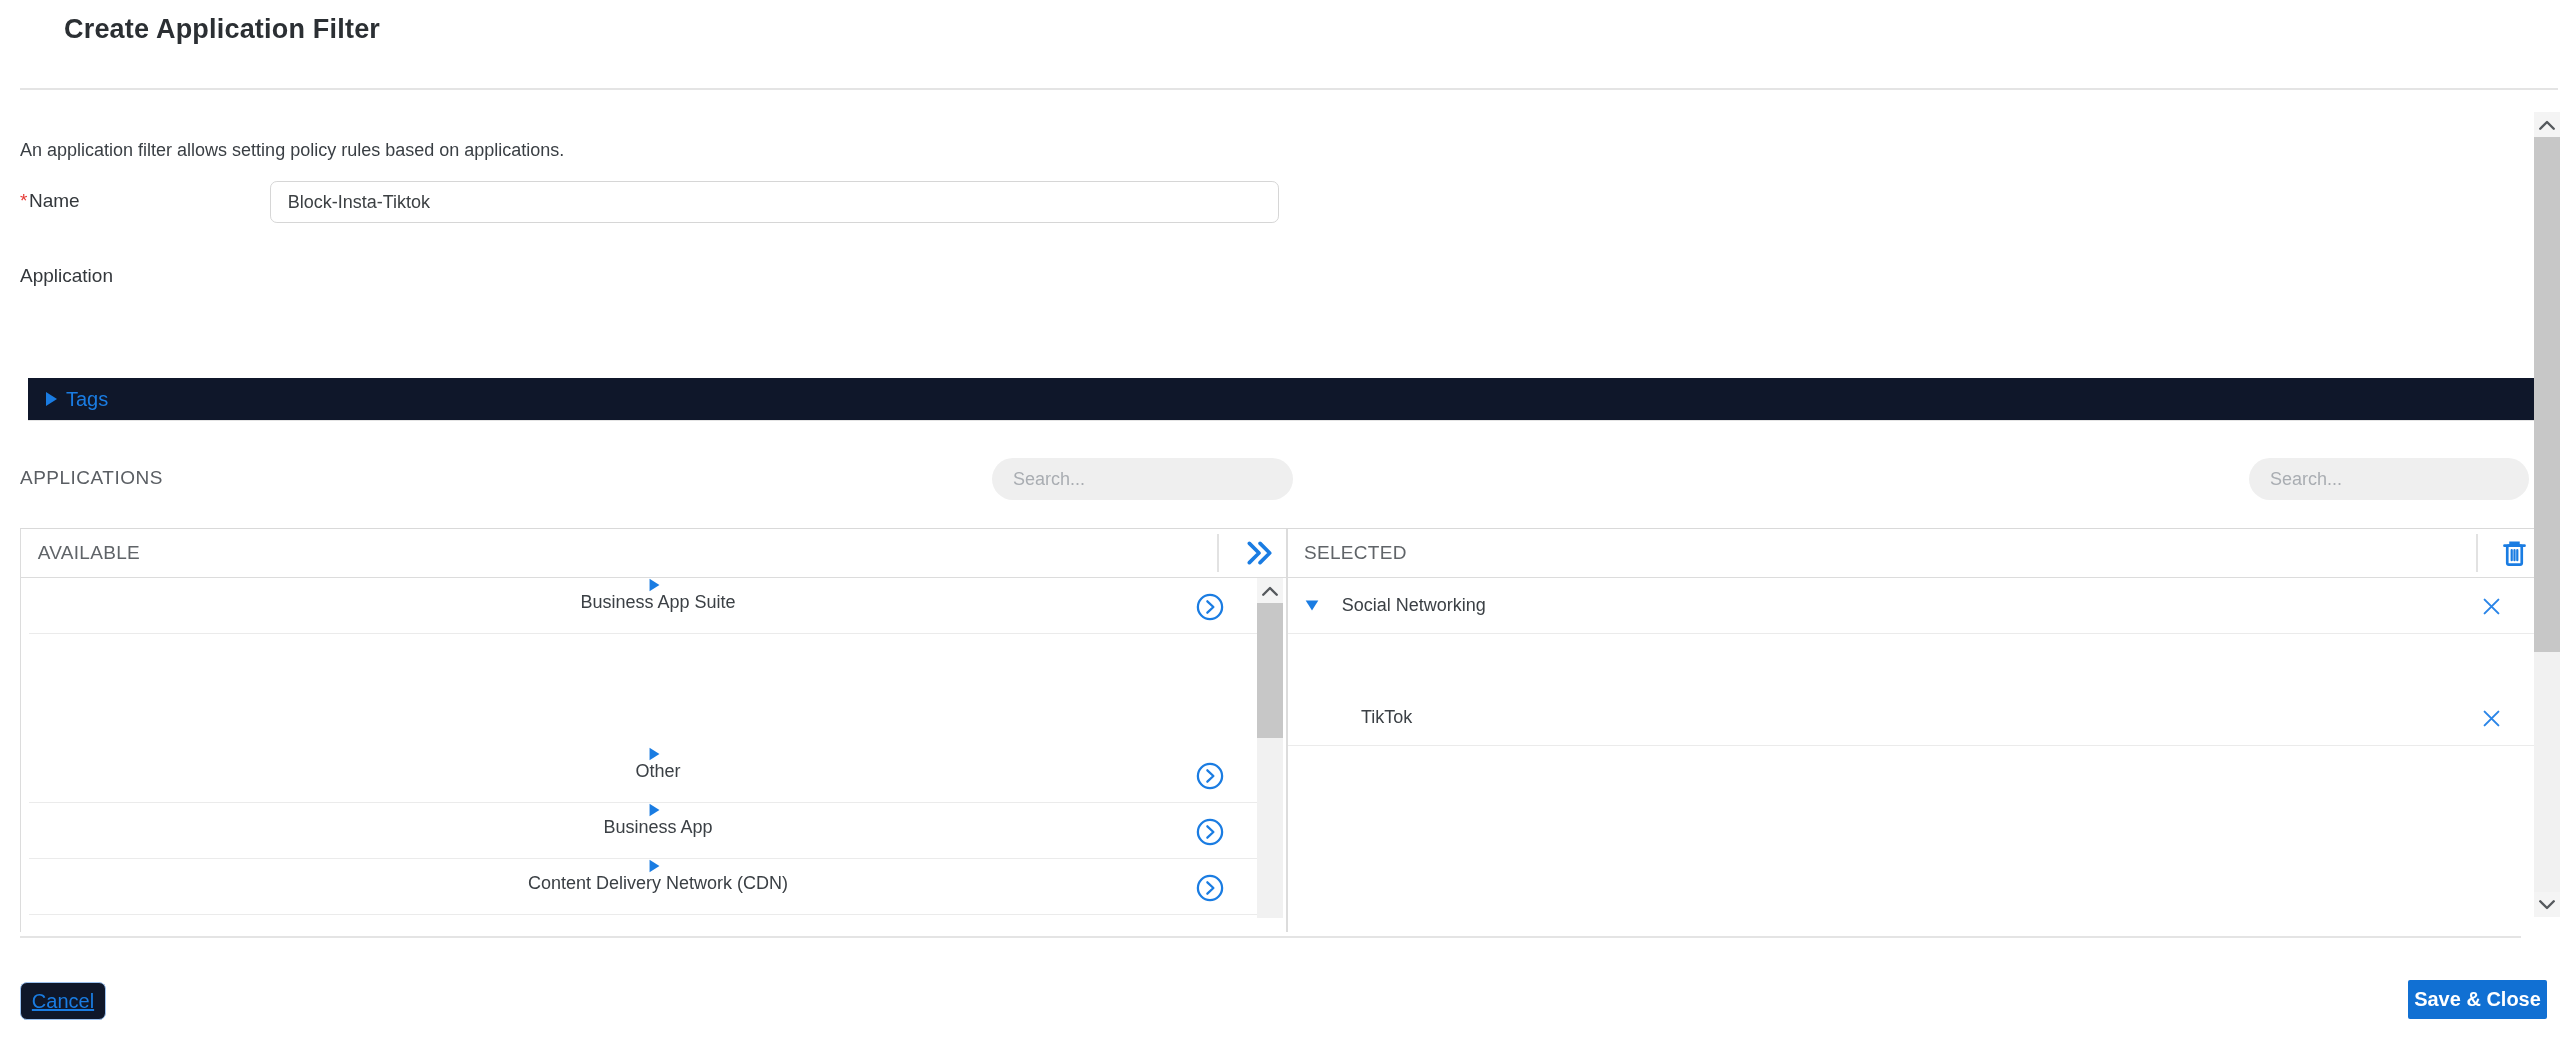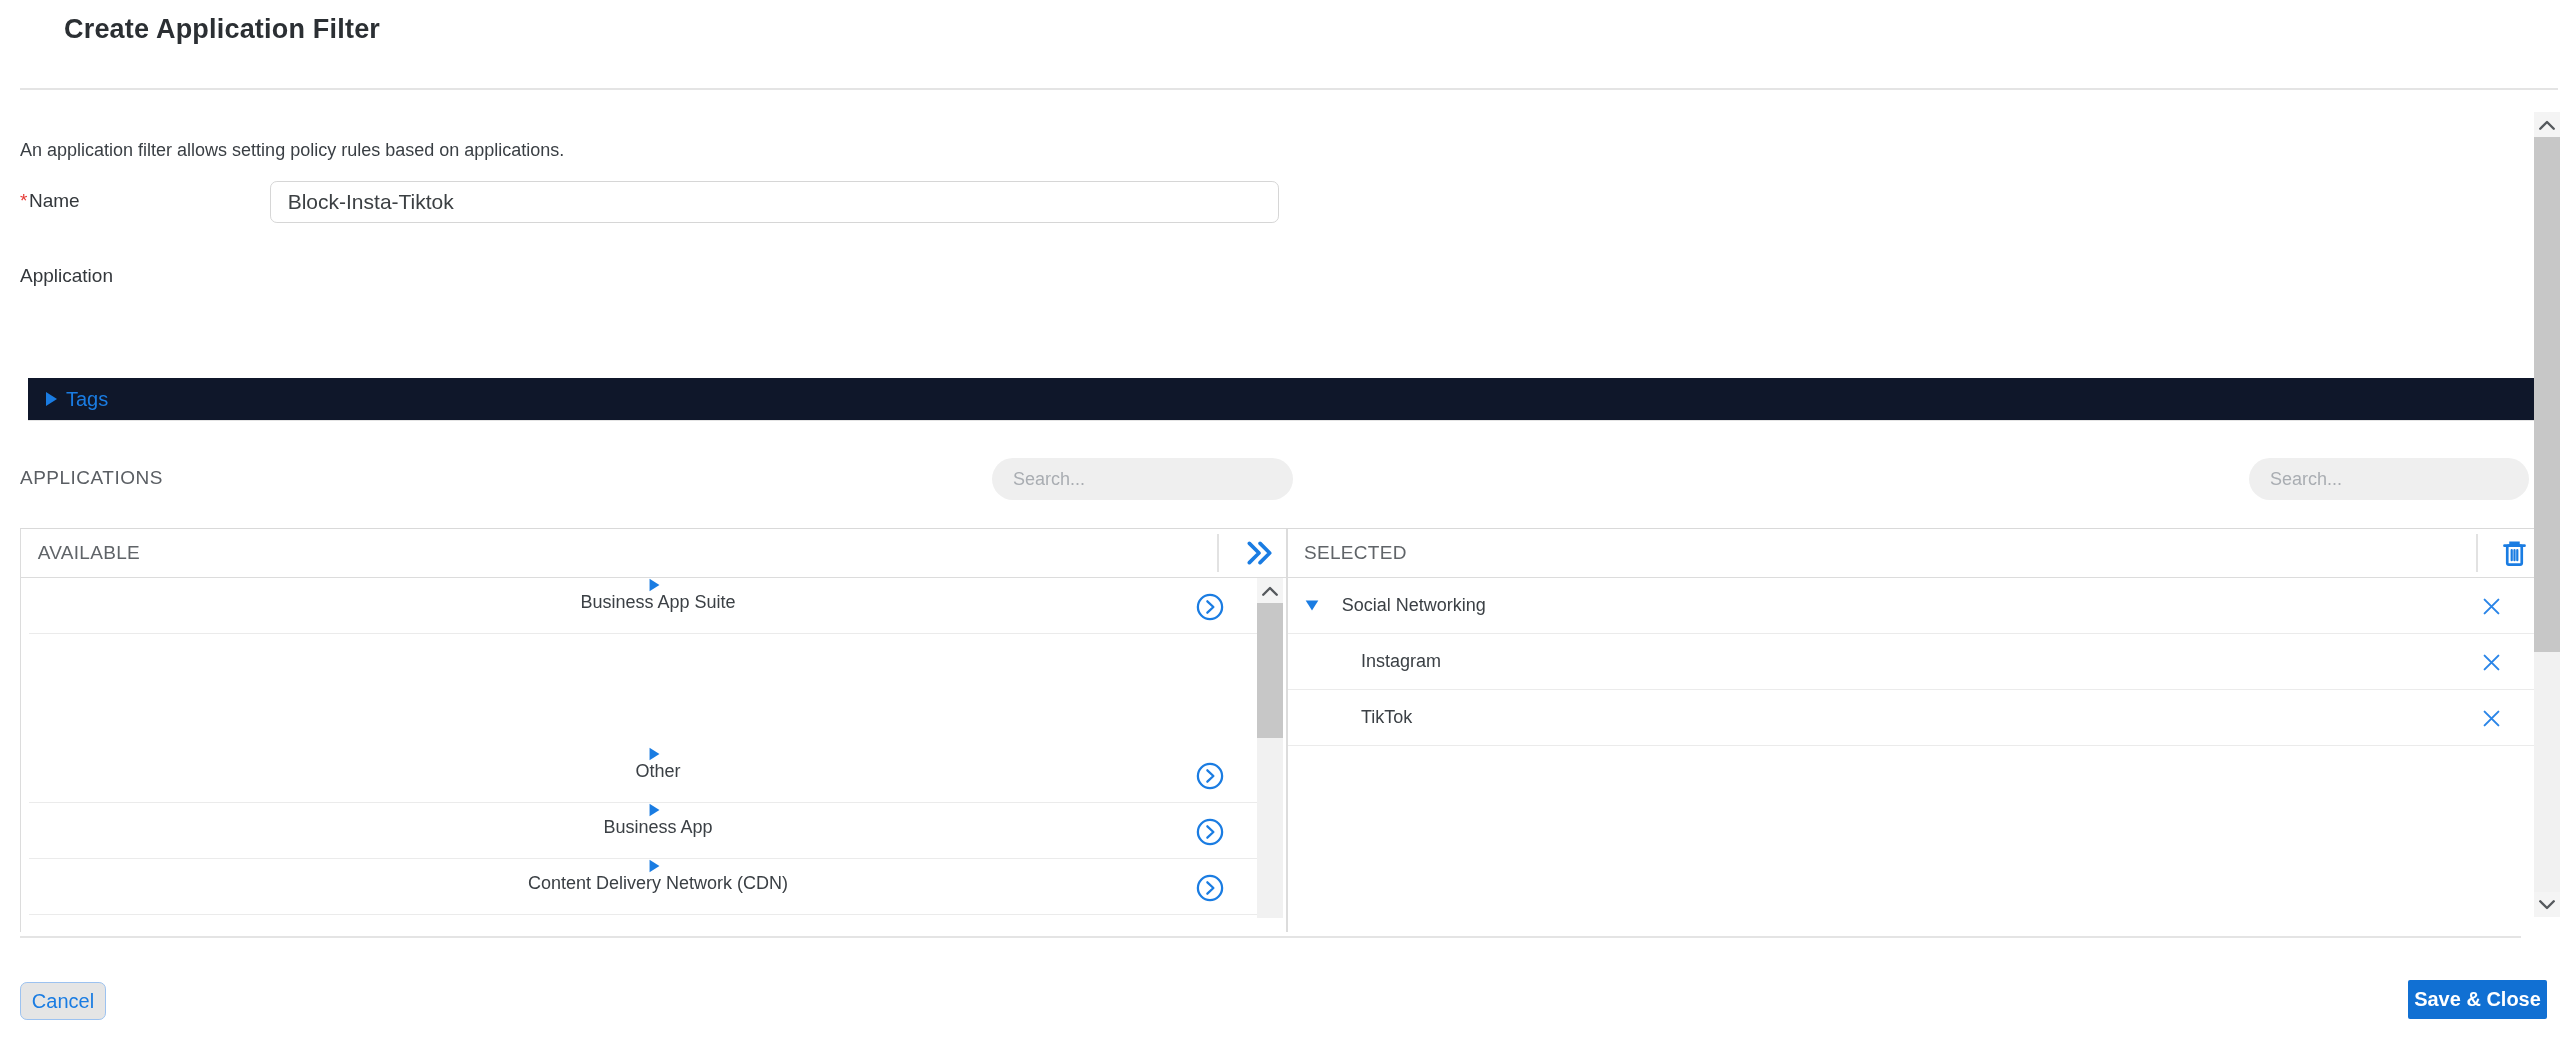--- a/index.html
+++ b/index.html
@@ -10,21 +10,21 @@
 
   
   .page-title { left:20px; top:13.7px; font-size:27px; font-weight:bold; color:#2b2f33; letter-spacing:0.2px;margin-left:44px; }
   .hdr-divider { left:20px; top:88px; width:2538px; height:1.5px; background:#e4e4e4; }
 
   
   .intro { left:20px; top:140px; font-size:18px; color:#3a3f44; }
   .field-label { left:20px; font-size:19px; color:#33373b; }
   .req { color:#e53935; margin-right:1.5px; }
   .text-input { left:270px; top:181px; width:1009px; height:42px; border:1.5px solid #d6d6d6;
-                border-radius:6.9px; font-size:21px; color:#3c4043; padding:0 16.7px; outline:none;
+                border-radius:6.9px; font-size:18px; color:#3c4043; padding:0 16.7px; outline:none;
                 font-family:"Liberation Sans", sans-serif; }
   .desc-wrap { left:270px; top:256px; width:1009px; height:95px; }
   .desc-area { width:100%; height:100%; border:1.5px solid #d6d6d6; border-radius:6.9px; resize:none;
                font-size:17.5px; color:#3c4043; padding:12px 16.7px; outline:none;
                font-family:"Liberation Sans", sans-serif; }
   .desc-area::placeholder, .search-input::placeholder { color:#a9adb2; opacity:1; }
   .resize-handle { position:absolute; right:4.6px; bottom:4.6px; width:15px; height:15px; }
 
   
   .tags-band { left:28px; top:378px; width:2515px; height:43px; background:#0f172a;
@@ -74,23 +74,23 @@
   .sbar-outer { left:2534px; top:112px; height:805px; }
   .sb-btn { position:absolute; left:0; width:26px; height:25px; background:#f4f4f4;
             display:flex; align-items:center; justify-content:center; cursor:pointer; }
   .sb-up { top:0; } .sb-down { bottom:0; }
   .sb-thumb { position:absolute; left:0; width:26px; background:#c7c7c7; }
   .thumb-inner { top:25px; height:135px; }
   .thumb-outer { top:25px; height:515px; }
 
   
   .ftr-divider { left:20px; top:936px; width:2501px; height:1.5px; background:#e4e4e4; }
-  .btn-cancel { left:20px; top:982px; width:86px; height:38px; background:#e5e5e5;
+  .btn-cancel { left:20px; top:982px; width:86px; height:38px; background:#0f172a;
                 border:1.5px solid #9cc2f0; border-radius:6.9px; color:#1a7ce2; font-size:20px;
-                display:flex; align-items:center; justify-content:center; cursor:pointer; }
+                display:flex; align-items:center; justify-content:center; cursor:pointer;text-decoration:underline; }
   .btn-save { left:2408px; top:980px; width:139px; height:39px; background:#1170d3; border:none;
               border-radius:2px; color:#fff; font-size:20px; font-weight:bold;
               display:flex; align-items:center; justify-content:center; cursor:pointer; }
 </style>
 </head>
 <body>
 
 <div id="root">
 
   <div class="abs page-title">Create Application Filter</div>
@@ -184,26 +184,20 @@
       <div class="sb-thumb thumb-inner"></div>
     </div>
 
     <div class="row row-r" style="top:49px;">
       <span class="caret-down"></span>
       <span class="row-label">Social Networking</span>
       <svg class="x-btn" viewBox="0 0 30 30">
           <path d="M6 6l18 18M24 6L6 24" stroke="#2a85e8" stroke-width="2.6" fill="none" stroke-linecap="round"></path>
         </svg>
     </div>
-    <div class="row row-r" style="top:105px;">
-      <span class="row-label-child">Instagram</span>
-      <svg class="x-btn" viewBox="0 0 30 30">
-          <path d="M6 6l18 18M24 6L6 24" stroke="#2a85e8" stroke-width="2.6" fill="none" stroke-linecap="round"></path>
-        </svg>
-    </div>
     <div class="row row-r" style="top:161px;">
       <span class="row-label-child">TikTok</span>
       <svg class="x-btn" viewBox="0 0 30 30">
           <path d="M6 6l18 18M24 6L6 24" stroke="#2a85e8" stroke-width="2.6" fill="none" stroke-linecap="round"></path>
         </svg>
     </div>
   </div>
 
   <div class="abs sbar sbar-outer">
     <div class="sb-btn sb-up">

